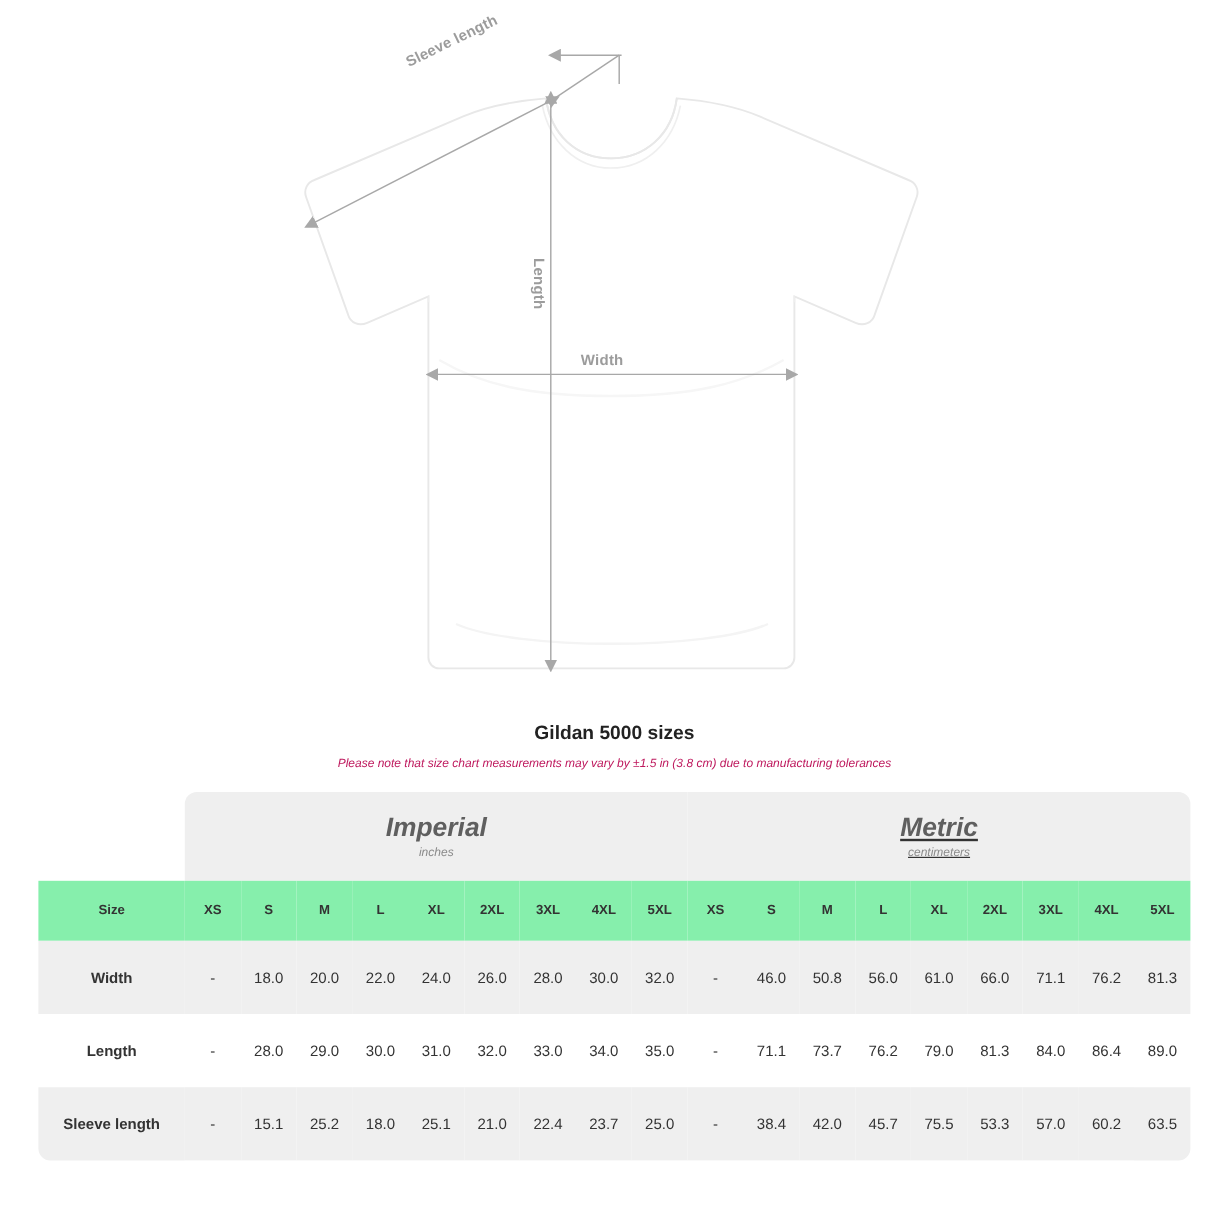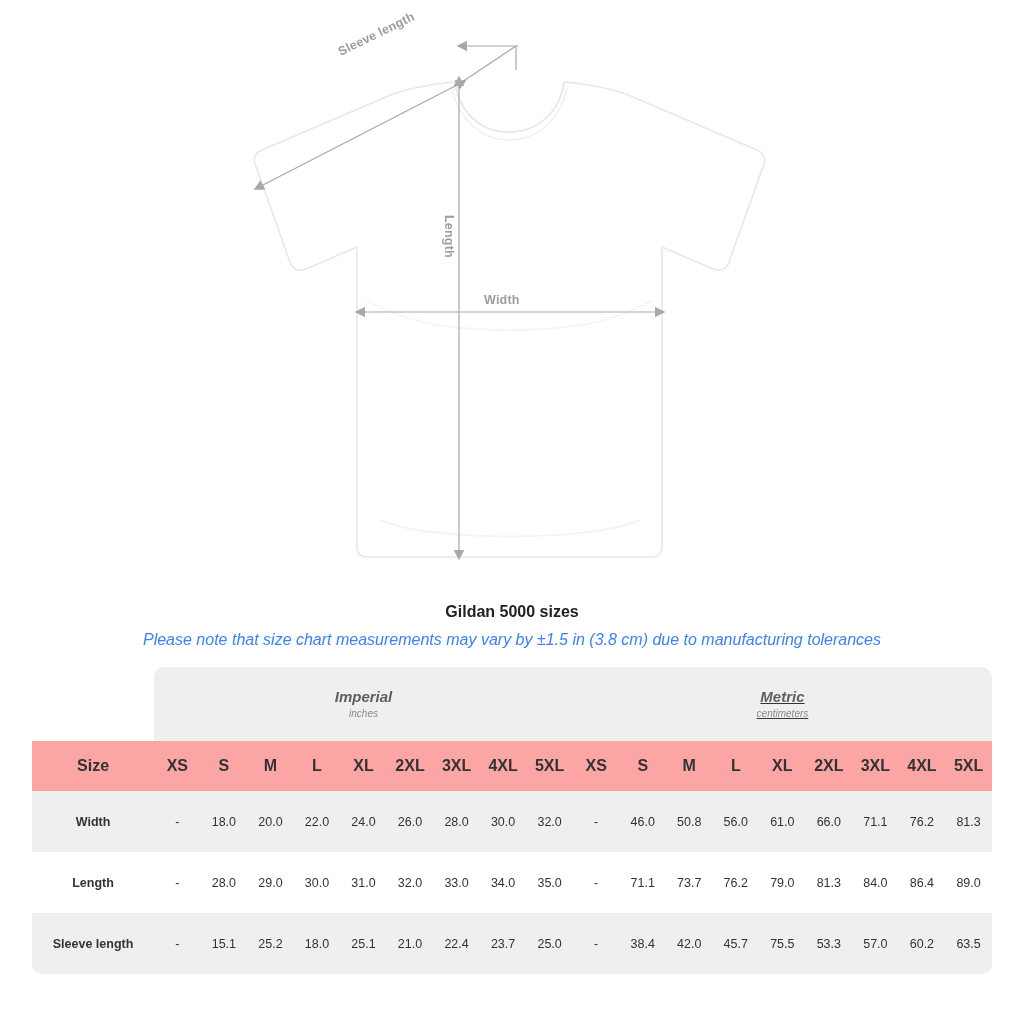--- a/index.html
+++ b/index.html
@@ -57,23 +57,23 @@
     text-align: center;
     margin-top: 18px;
   }
   .chart-title {
     font-size: 16px;
     font-weight: bold;
     color: #222222;
     margin: 0;
   }
   .chart-note {
-    font-size: 16px;
+    font-size: 10px;
     font-style: italic;
-    color: #3b82f6;
+    color: #be185d;
     margin: 10px 0 0 0;
   }
 
   
   .table-wrap {
     margin: 18px 32px 0 32px;
   }
   table.size-table {
     width: 960px;
     border-collapse: collapse;
@@ -86,21 +86,21 @@
     font-size: 12.5px;
     color: #333333;
     border: none;
   }
   
   .unit-cell {
     height: 72px;
     background: #efefef;
   }
   .unit-name {
-    font-size: 15px;
+    font-size: 22px;
     font-style: italic;
     font-weight: bold;
     color: #5f5f5f;
     line-height: 1.1;
   }
   .unit-sub {
     font-size: 10px;
     font-style: italic;
     color: #8a8a8a;
     margin-top: 3px;
@@ -110,23 +110,23 @@
   }
   .radius-tl { border-top-left-radius: 10px; }
   .radius-tr { border-top-right-radius: 10px; text-decoration: underline; }
   .radius-bl { border-bottom-left-radius: 10px; }
   .radius-br { border-bottom-right-radius: 10px; }
 
   
   tr.head-row td {
     height: 48px;
     font-weight: bold;
-    font-size: 16px;
+    font-size: 11px;
     color: #333333;
-    background: #fca5a5;
+    background: #86efac;
   }
   tr.head-row td.rowlabel {
     font-weight: bold;
   }
 
   
   tr.data-row td {
     height: 59px;
   }
   tr.shade td {

